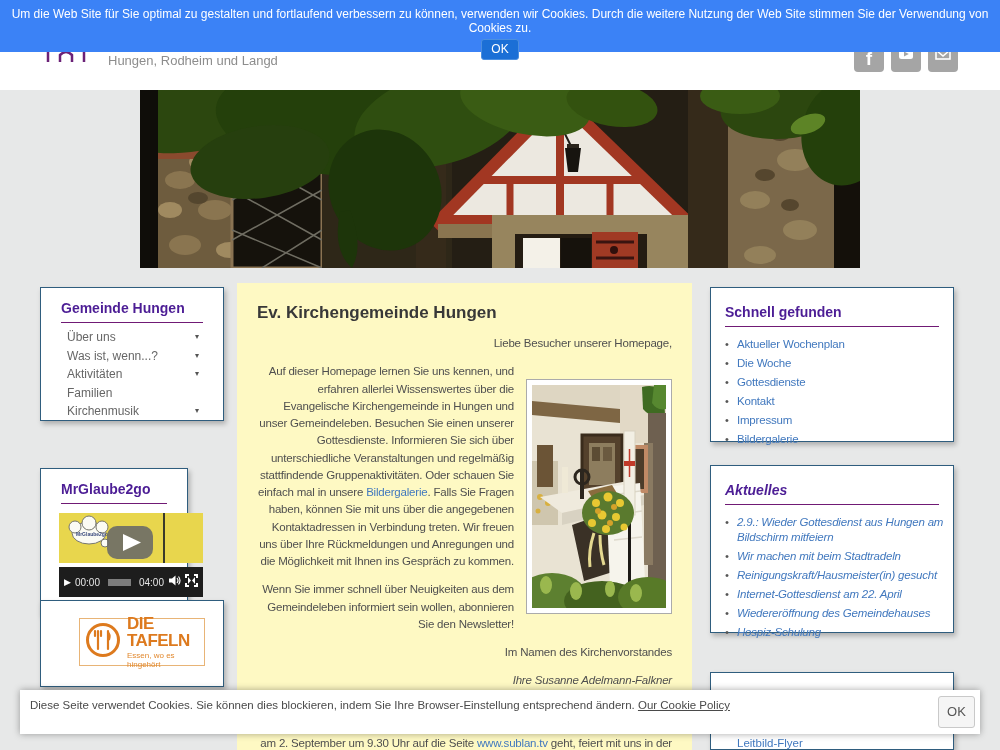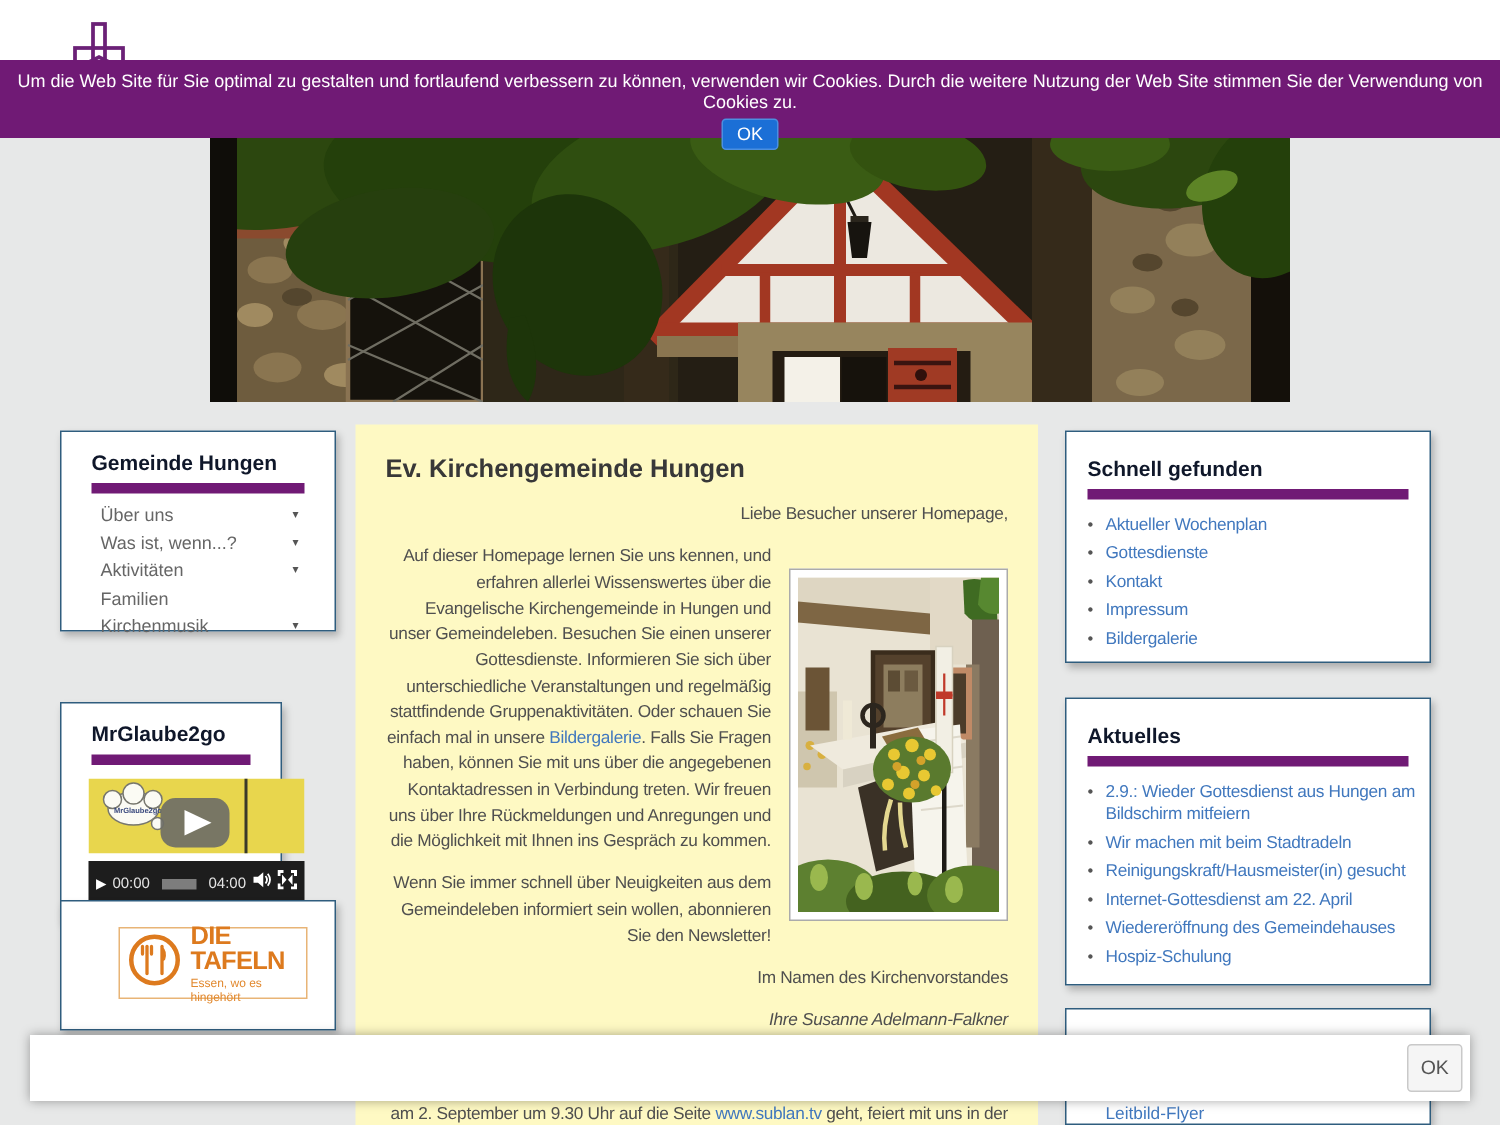--- a/index.html
+++ b/index.html
@@ -12,21 +12,21 @@
   .subtitle{position:absolute;left:108px;top:53px;font-size:13px;color:#8d8d8d;}
   .social{position:absolute;right:42px;top:40px;display:flex;gap:7px;}
   .sbtn{width:30px;height:32px;background:#a5a5a5;border-radius:4px;display:flex;align-items:center;justify-content:center;cursor:pointer;}
   .fb-f{color:#fff;font-weight:bold;font-size:19px;line-height:1;margin-top:4px;}
 
   
   .hero{position:absolute;left:140px;top:90px;width:720px;height:178px;}
 
   
   .box{position:absolute;background:#fff;border:1px solid #2f5d7e;box-shadow:2px 3px 5px rgba(0,0,0,.25);box-sizing:border-box;}
-  .box-title{margin:12px 20px 0;font-size:14px;font-weight:bold;color:#0f172a;padding-bottom:6px;border-bottom:7px solid #701a75;}
+  .box-title{margin:12px 20px 0;font-size:14px;font-weight:bold;color:#4c1d95;padding-bottom:6px;border-bottom:1px solid #701a75;}
   .rtitle{margin:16px 14px 0;}
 
   #box-nav{left:40px;top:287px;width:184px;height:134px;}
   .nav-list{margin-top:5px;}
   .nav-item{display:flex;justify-content:space-between;align-items:center;padding:2px 24px 2px 26px;font-size:12px;color:#666;cursor:pointer;line-height:14.5px;}
   .arr{font-size:8px;color:#555;}
 
   #box-video{left:40px;top:468px;width:148px;height:147px;}
   .video-wrap{margin:9px 0 0 18px;width:144px;cursor:pointer;}
   .vbar{height:30px;background:#1d1d1d;display:flex;align-items:center;padding:0 5px;gap:4px;box-sizing:border-box;}
@@ -42,29 +42,29 @@
 
   
   .main{position:absolute;left:237px;top:283px;width:455px;height:467px;background:#fef9c3;padding:20px;box-sizing:border-box;}
   .main h1{font-size:17px;color:#383838;margin:0 0 12px;}
   .main p{font-size:11.5px;letter-spacing:-0.2px;color:#4f4f4f;line-height:1.5;margin:0 0 11px;text-align:right;}
   .img-float{float:right;margin:16px 0 6px 12px;border:1px solid #ababab;padding:5px;background:#fff;line-height:0;}
   .italic{font-style:italic;}
 
   
   #box-quick{left:710px;top:287px;width:244px;height:155px;}
-  #box-news{left:710px;top:465px;width:244px;height:192px;}
+  #box-news{left:710px;top:465px;width:244px;height:168px;font-style:italic;}
   #box-flyer{left:710px;top:672px;width:244px;height:78px;}
   .links{list-style:none;margin:8px 0 0;padding:0 8px 0 26px;}
   .links li{position:relative;padding:2px 0;font-size:11.5px;letter-spacing:-0.2px;line-height:1.3;}
   .links li::before{content:"•";position:absolute;left:-12px;top:2px;color:#555;font-size:11px;}
   .flyer-link{position:absolute;left:26px;top:64px;font-size:11.5px;}
 
   
-  .cookie-top{position:absolute;left:0;top:0;width:1000px;height:52px;background:#701a75;z-index:50;text-align:center;margin-top:40px;}
+  .cookie-top{position:absolute;left:0;top:0;width:1000px;height:52px;background:#3b82f6;z-index:50;text-align:center;}
   .cookie-top .txt{padding-top:7px;color:#fff;font-size:12px;}
   .okblue{display:inline-block;margin-top:4px;background:#1b6fd6;color:#fff;font-size:12px;padding:2px 9px 3px;border-radius:3px;border:1px solid #4b8fe0;cursor:pointer;}
   .cookie-bottom{position:absolute;left:20px;top:690px;width:960px;height:44px;background:#fff;z-index:50;box-shadow:0 0 7px rgba(0,0,0,.35);}
   .cb-text{position:absolute;left:10px;top:9px;font-size:11.5px;color:#4a4a4a;}
   .cb-text a{color:#4a4a4a;text-decoration:underline;}
   .okgray{position:absolute;right:5px;top:6px;width:37px;height:32px;background:#f5f5f5;border:1px solid #c9c9c9;border-radius:3px;color:#555;font-size:13px;line-height:30px;text-align:center;cursor:pointer;box-sizing:border-box;}
 </style>
 </head>
 <body>
 
@@ -374,20 +374,21 @@
     <p>
       <span>Bald ist wieder Sublan! Hinter diesem Kunstwort</span><br>
       <span>verbirgt sich ein interaktiver Gottesdienst, der live im Internet übertragen wird. Wer am 2. September um 9.30 Uhr auf die Seite </span><a>www.sublan.tv</a><span> geht, feiert mit uns in der Stadtkirche Hungen Gottesdienst. Beim „Hit from Heaven-Sonntag“ von Radio ffh wird es um den Song „Sowieso“ von Mark Forster gehen. Jeder, der mitmacht, kann Pfarrer Marcus Kleinert und</span>
     </p>
   </div>
 
   <div class="box" id="box-quick">
     <div class="box-title rtitle">Schnell gefunden</div>
     <ul class="links">
       <li><a>Aktueller Wochenplan</a></li>
+      <li><a>Die Woche</a></li>
       <li><a>Gottesdienste</a></li>
       <li><a>Kontakt</a></li>
       <li><a>Impressum</a></li>
       <li><a>Bildergalerie</a></li>
     </ul>
   </div>
 
   <div class="box" id="box-news">
     <div class="box-title rtitle">Aktuelles</div>
     <ul class="links">
@@ -398,20 +399,23 @@
       <li><a>Wiedereröffnung des Gemeindehauses</a></li>
       <li><a>Hospiz-Schulung</a></li>
     </ul>
   </div>
 
   <div class="box" id="box-flyer">
     <a class="flyer-link">Leitbild-Flyer</a>
   </div>
 
   <div class="cookie-bottom">
+    <div class="cb-text">
+      <span>Diese Seite verwendet Cookies. Sie können dies blockieren, indem Sie Ihre Browser-Einstellung entsprechend ändern. </span><a>Our Cookie Policy</a>
+    </div>
     <div class="okgray">OK</div>
   </div>
 
   <div class="cookie-top">
     <div class="txt">Um die Web Site für Sie optimal zu gestalten und fortlaufend verbessern zu können, verwenden wir Cookies. Durch die weitere Nutzung der Web Site stimmen Sie der Verwendung von Cookies zu.</div>
     <div class="okblue">OK</div>
   </div>
 
 </div>
 

